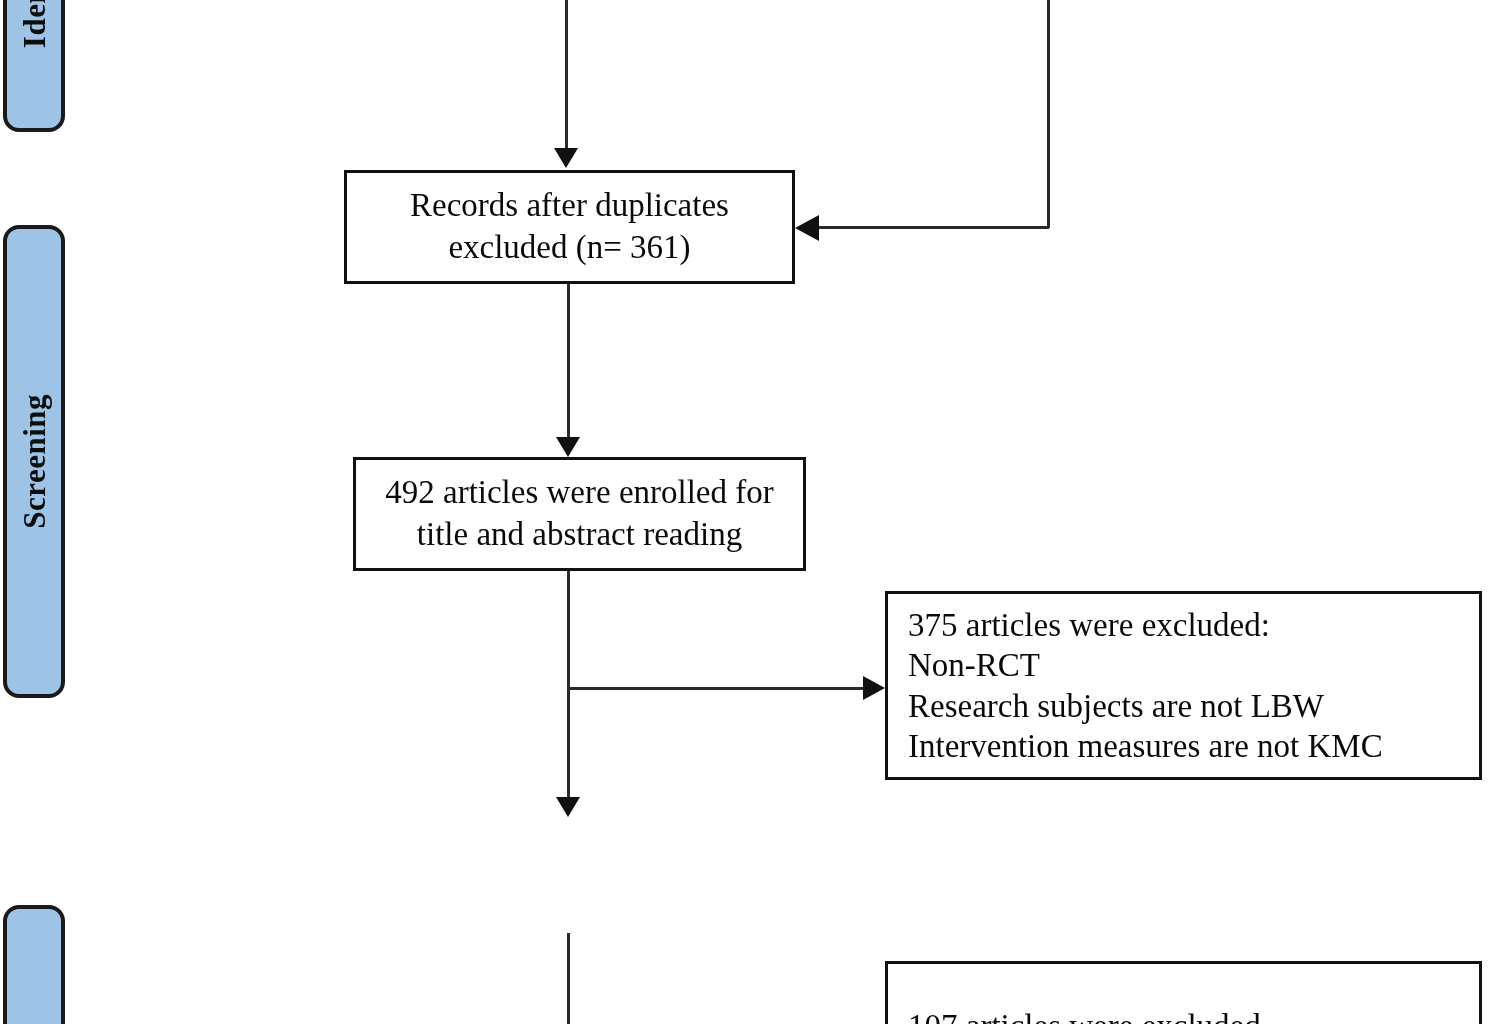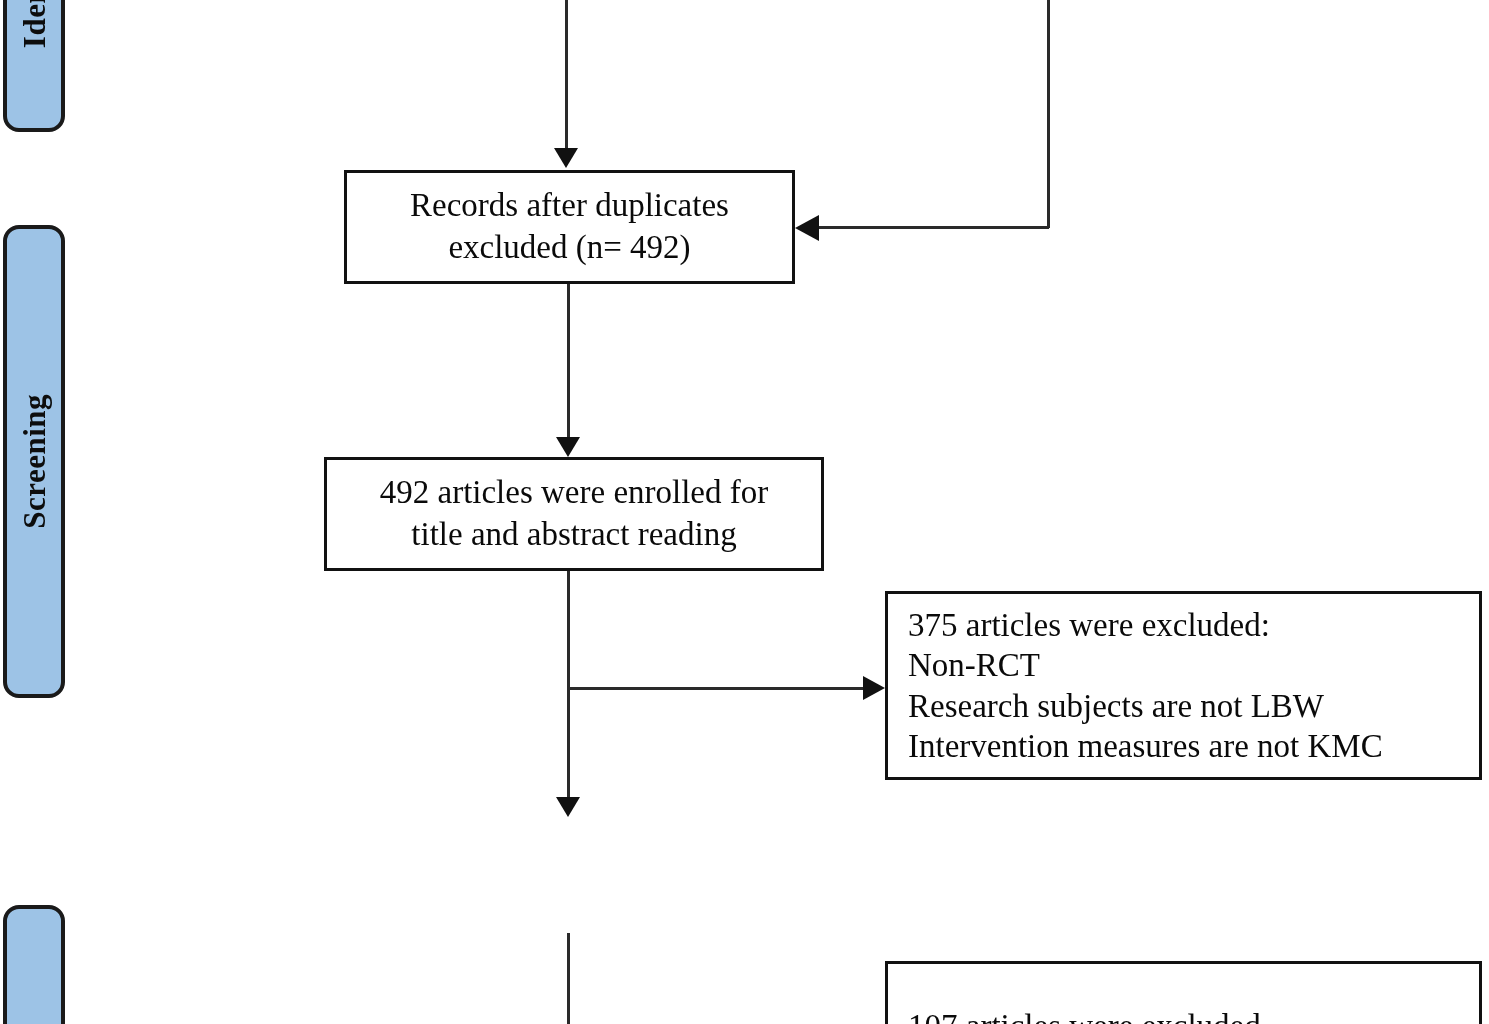--- a/index.html
+++ b/index.html
@@ -119,27 +119,27 @@
 
   <div class="vline" style="left:565px; top:-10px; height:160px;"></div>
   <div class="arrow-down" style="left:554px; top:148px;"></div>
 
   <div class="vline" style="left:1047px; top:-10px; height:238px;"></div>
   <div class="hline" style="left:815px; top:226px; width:234px;"></div>
   <div class="arrow-left" style="left:795px; top:215px;"></div>
 
   <div class="flow-box" style="left:344px; top:170px; width:451px; height:114px;">
     <div class="flow-text">Records after duplicates
-excluded (n= 492)</div>
+excluded (n= 361)</div>
   </div>
 
   <div class="vline" style="left:567px; top:284px; height:155px;"></div>
   <div class="arrow-down" style="left:556px; top:437px;"></div>
 
-  <div class="flow-box" style="left:324px; top:457px; width:500px; height:114px;">
+  <div class="flow-box" style="left:353px; top:457px; width:453px; height:114px;">
     <div class="flow-text">492 articles were enrolled for
 title and abstract reading</div>
   </div>
 
   <div class="vline" style="left:567px; top:571px; height:228px;"></div>
   <div class="arrow-down" style="left:556px; top:797px;"></div>
 
   <div class="hline" style="left:567px; top:687px; width:300px;"></div>
   <div class="arrow-right" style="left:863px; top:676px;"></div>
 

